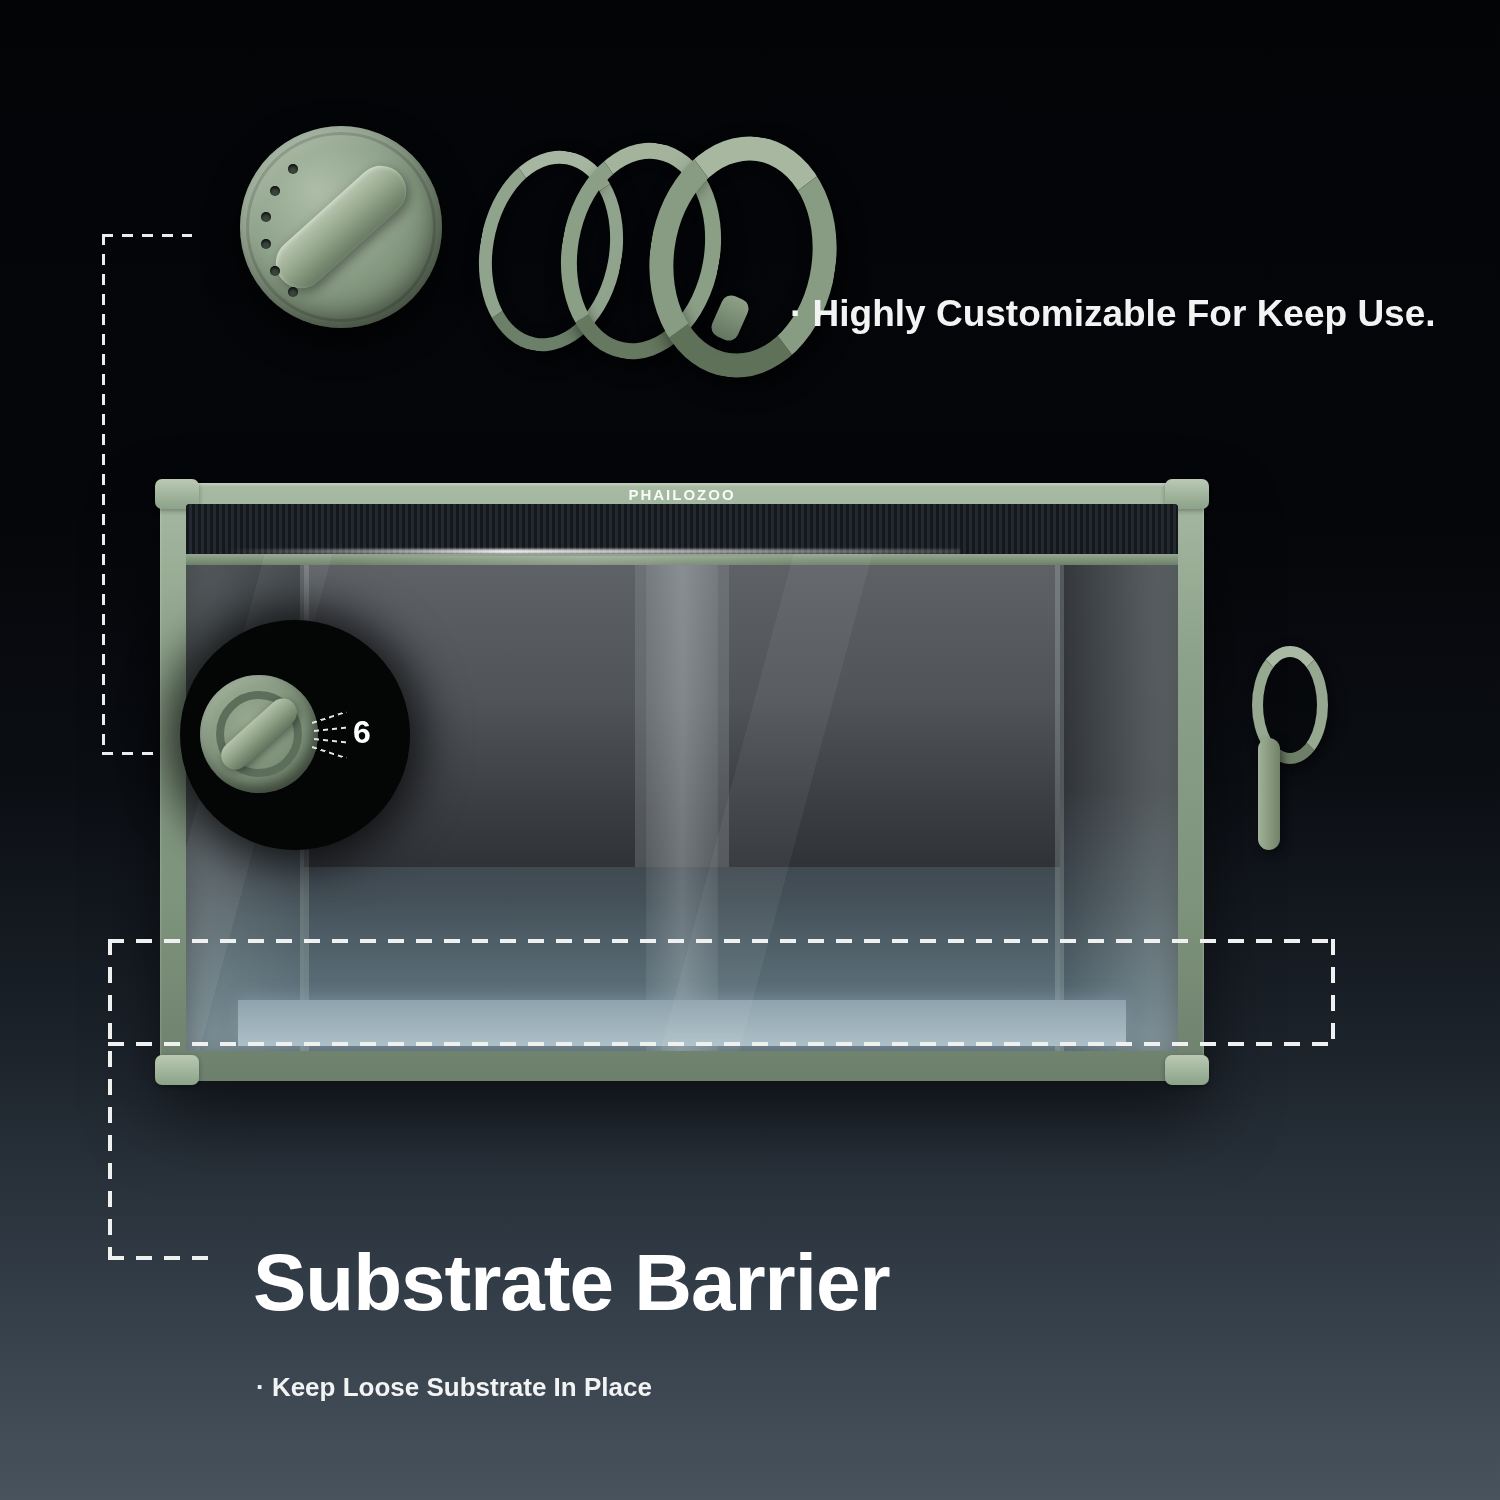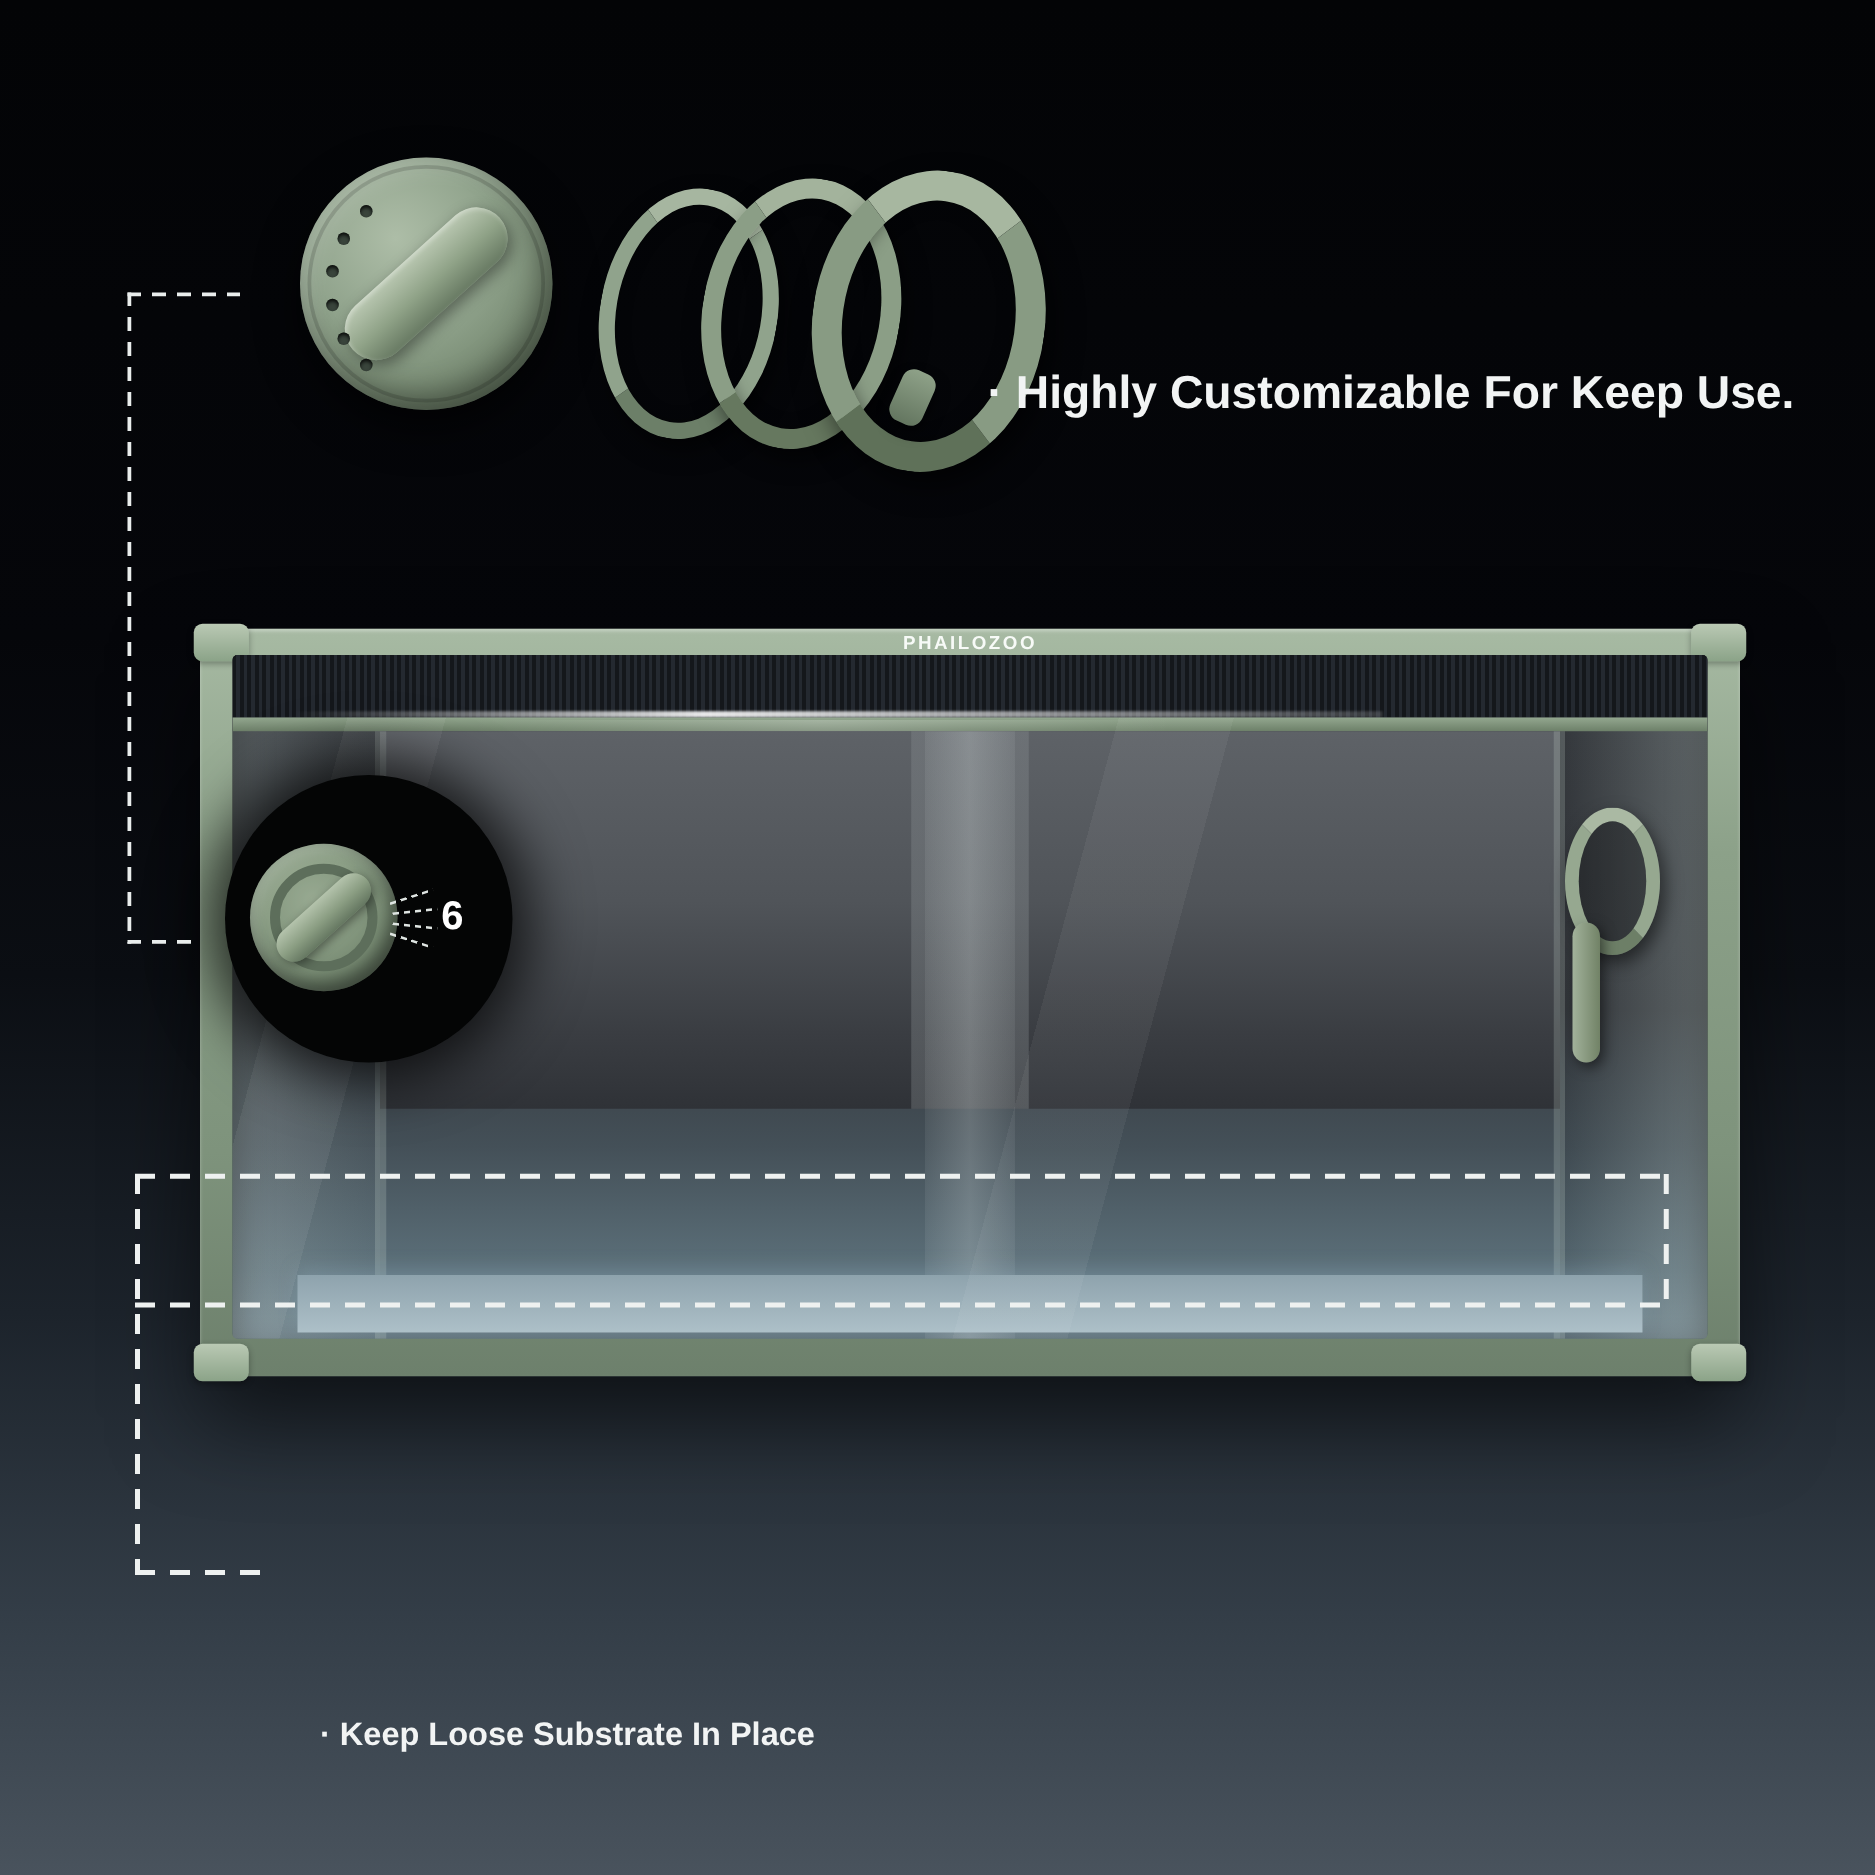--- a/index.html
+++ b/index.html
@@ -37,21 +37,21 @@
   
   .ring{position:absolute;border-radius:50%;background:transparent;}
   .ring-a{left:480px;top:150px;width:116px;height:176px;border:13px solid #90a38c;transform:rotate(10deg);
     border-top-color:#a6b6a0;border-bottom-color:#6c7f68;box-shadow:6px 8px 18px rgba(0,0,0,.55), inset 0 0 12px rgba(0,0,0,.35);}
   .ring-b{left:562px;top:142px;width:126px;height:186px;border:16px solid #8b9e86;transform:rotate(10deg);
     border-top-color:#a3b39c;border-bottom-color:#66785f;box-shadow:6px 8px 18px rgba(0,0,0,.55), inset 0 0 12px rgba(0,0,0,.35);}
   .ring-c{left:650px;top:136px;width:138px;height:194px;border:24px solid #889b83;transform:rotate(8deg);
     border-top-color:#a7b7a0;border-bottom-color:#5f7159;box-shadow:8px 10px 22px rgba(0,0,0,.6), inset 0 0 14px rgba(0,0,0,.4);}
   .ring-tab{position:absolute;left:716px;top:296px;width:28px;height:44px;border-radius:10px;background:linear-gradient(180deg,#8ea188,#647660);transform:rotate(24deg);box-shadow:3px 5px 10px rgba(0,0,0,.5);}
   
-  .tank{position:absolute;left:160px;top:483px;width:1232px;height:598px;z-index:10;margin-top:20px;}
+  .tank{position:absolute;left:160px;top:483px;width:1044px;height:598px;z-index:10;}
   .tank-frame{position:absolute;inset:0;border-radius:10px;
     background:linear-gradient(180deg,#a7baa3 0%,#8ca189 30%,#7e937c 70%,#6d806c 100%);
     box-shadow:0 34px 70px rgba(0,0,0,.55), inset 0 2px 3px rgba(255,255,255,.35);}
   .corner-cap{position:absolute;width:44px;height:30px;border-radius:7px;background:linear-gradient(180deg,#bac9b4,#8ba388);box-shadow:0 2px 5px rgba(0,0,0,.3);}
   .cap-tl{left:-5px;top:-4px;} .cap-tr{right:-5px;top:-4px;}
   .cap-bl{left:-5px;bottom:-4px;} .cap-br{right:-5px;bottom:-4px;}
   .brand{position:absolute;top:3px;left:50%;transform:translateX(-50%);z-index:6;
     color:#f7faf7;font-weight:bold;font-size:15px;letter-spacing:2px;}
   .interior{position:absolute;left:26px;right:26px;top:21px;bottom:30px;border-radius:4px;overflow:hidden;
     background:linear-gradient(180deg,#3a3e43 0%,#35393e 52%,#445058 72%,#5c707a 90%,#71858f 100%);
@@ -165,15 +165,16 @@
   <div class="fan-line" style="left:314px;top:738px;transform:rotate(6deg);"></div>
   <div class="fan-line" style="left:312px;top:746px;transform:rotate(18deg);"></div>
   <div class="hole-count">6</div>
 
   <div class="dash-h thick" style="left:108px;top:939px;width:1227px;"></div>
   <div class="dash-v thick" style="left:1331px;top:939px;height:107px;"></div>
   <div class="dash-h thick" style="left:108px;top:1042px;width:1227px;"></div>
   <div class="dash-v thick" style="left:108px;top:939px;height:320px;"></div>
   <div class="dash-h thick" style="left:108px;top:1256px;width:100px;"></div>
 
+  <div class="feature-title" id="substrate-title">Substrate Barrier</div>
   <div class="feature-sub" id="substrate-sub">· Keep Loose Substrate In Place</div>
 
 </div>
 
 </body></html>

